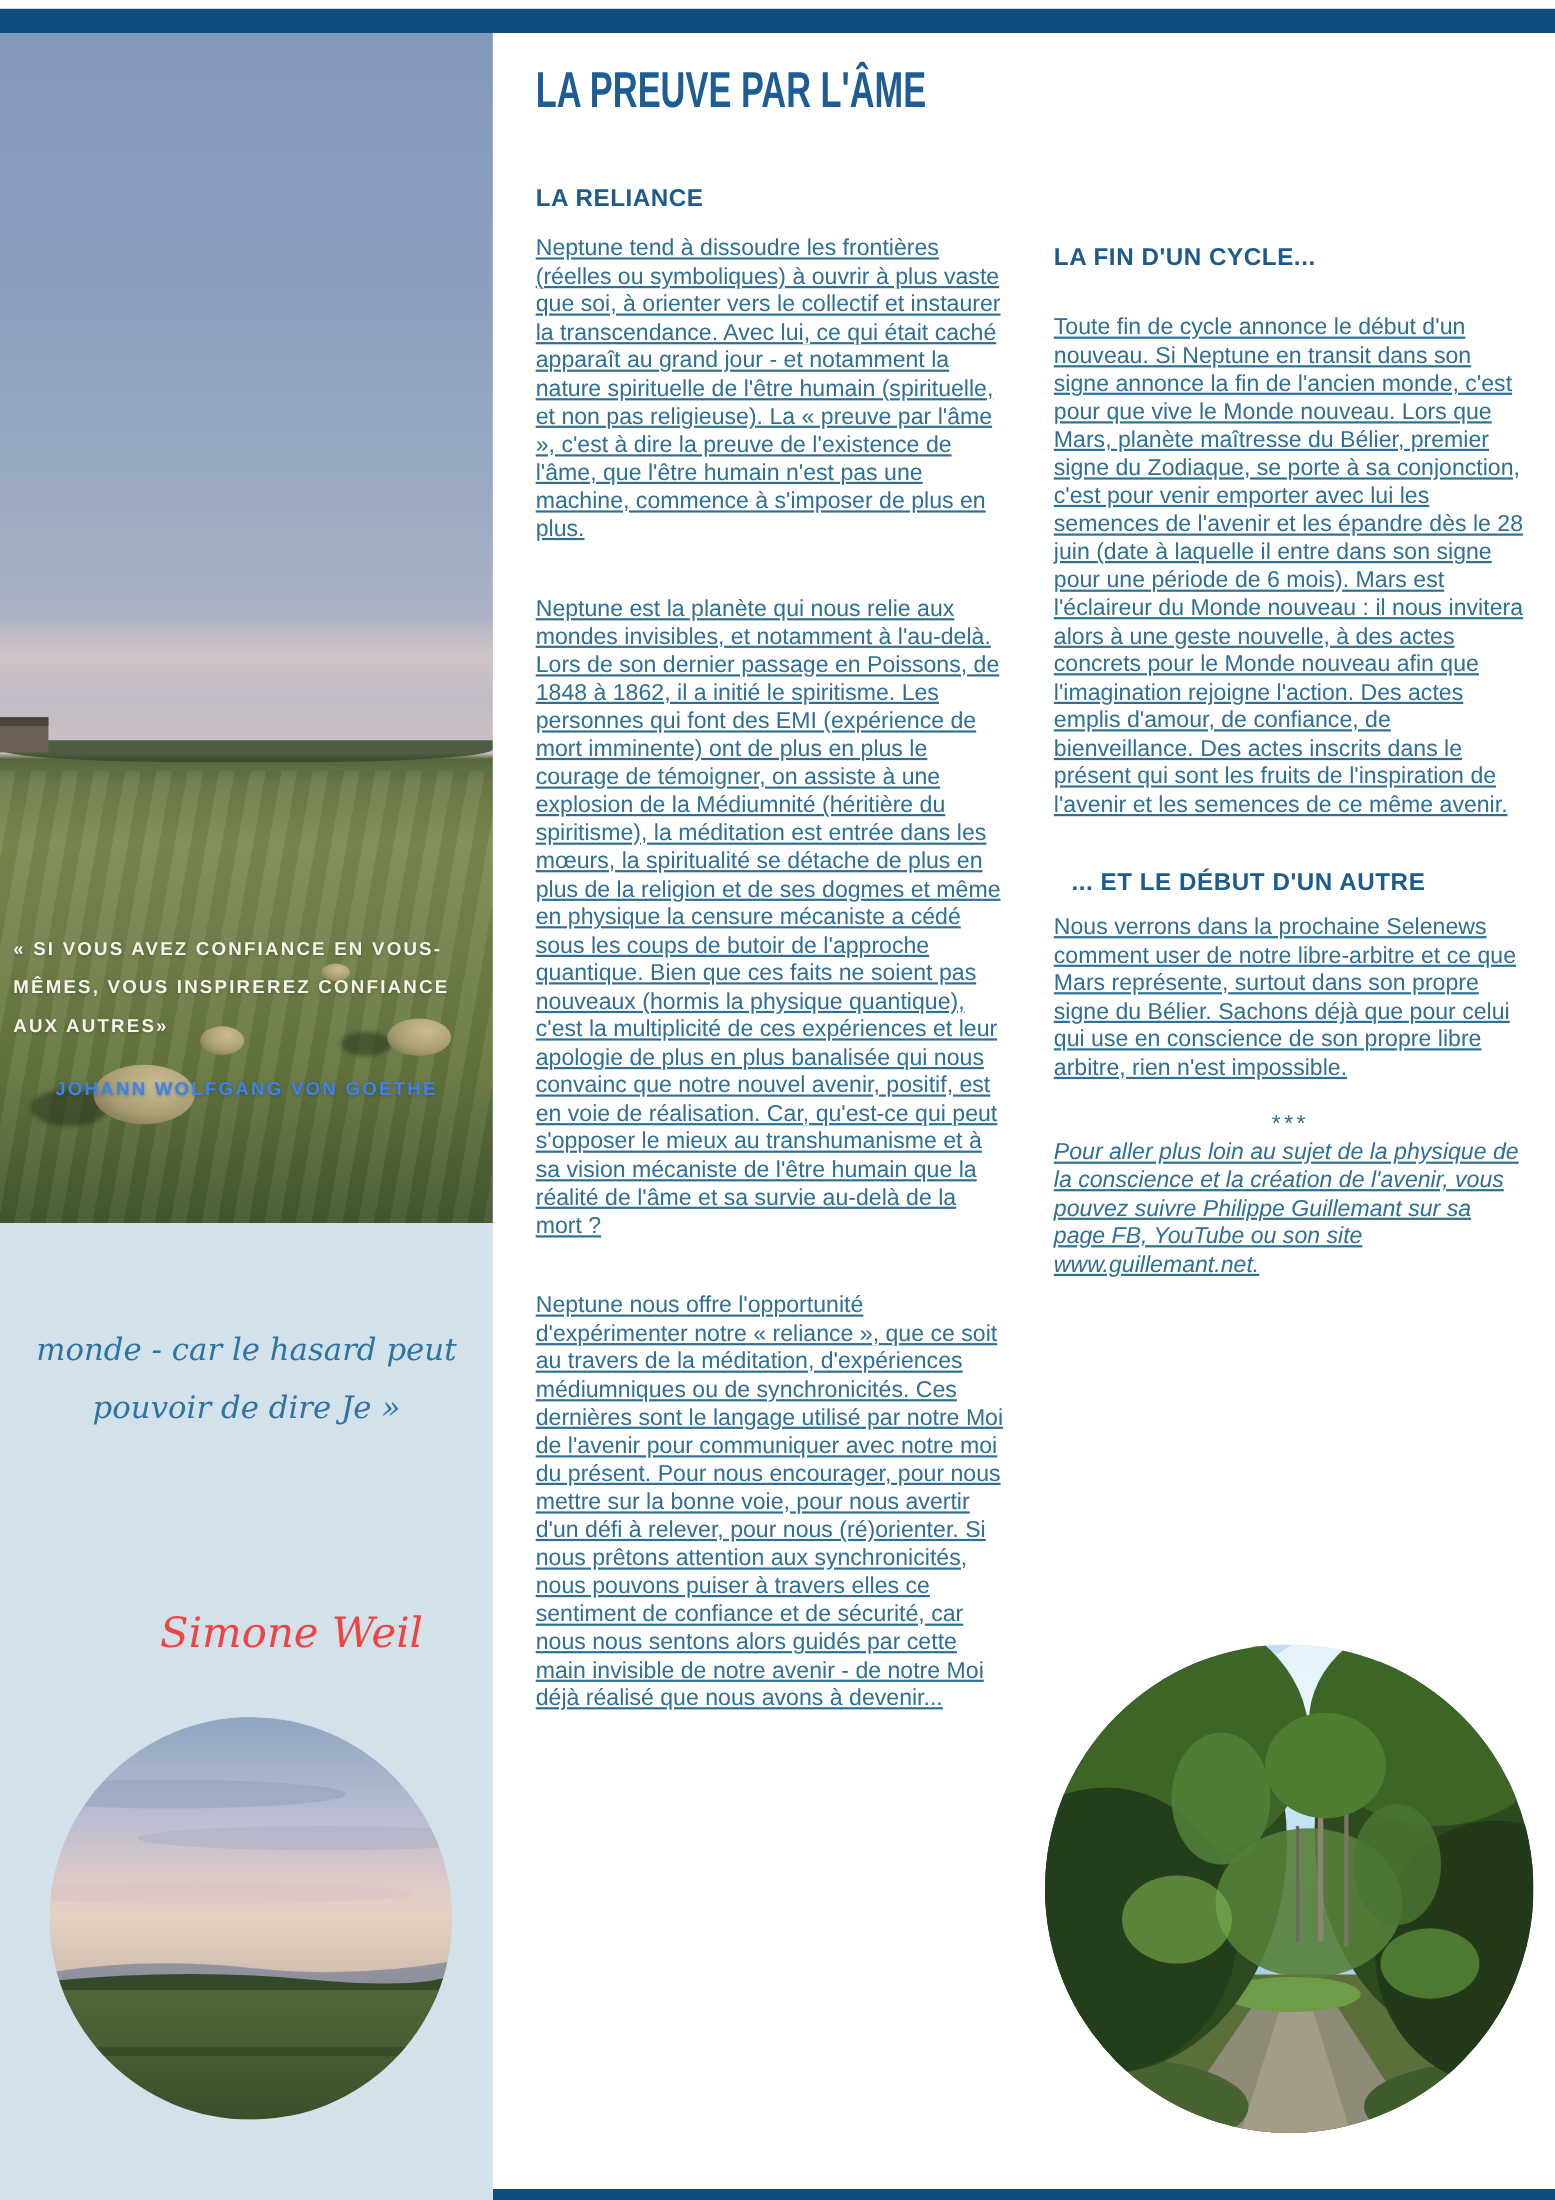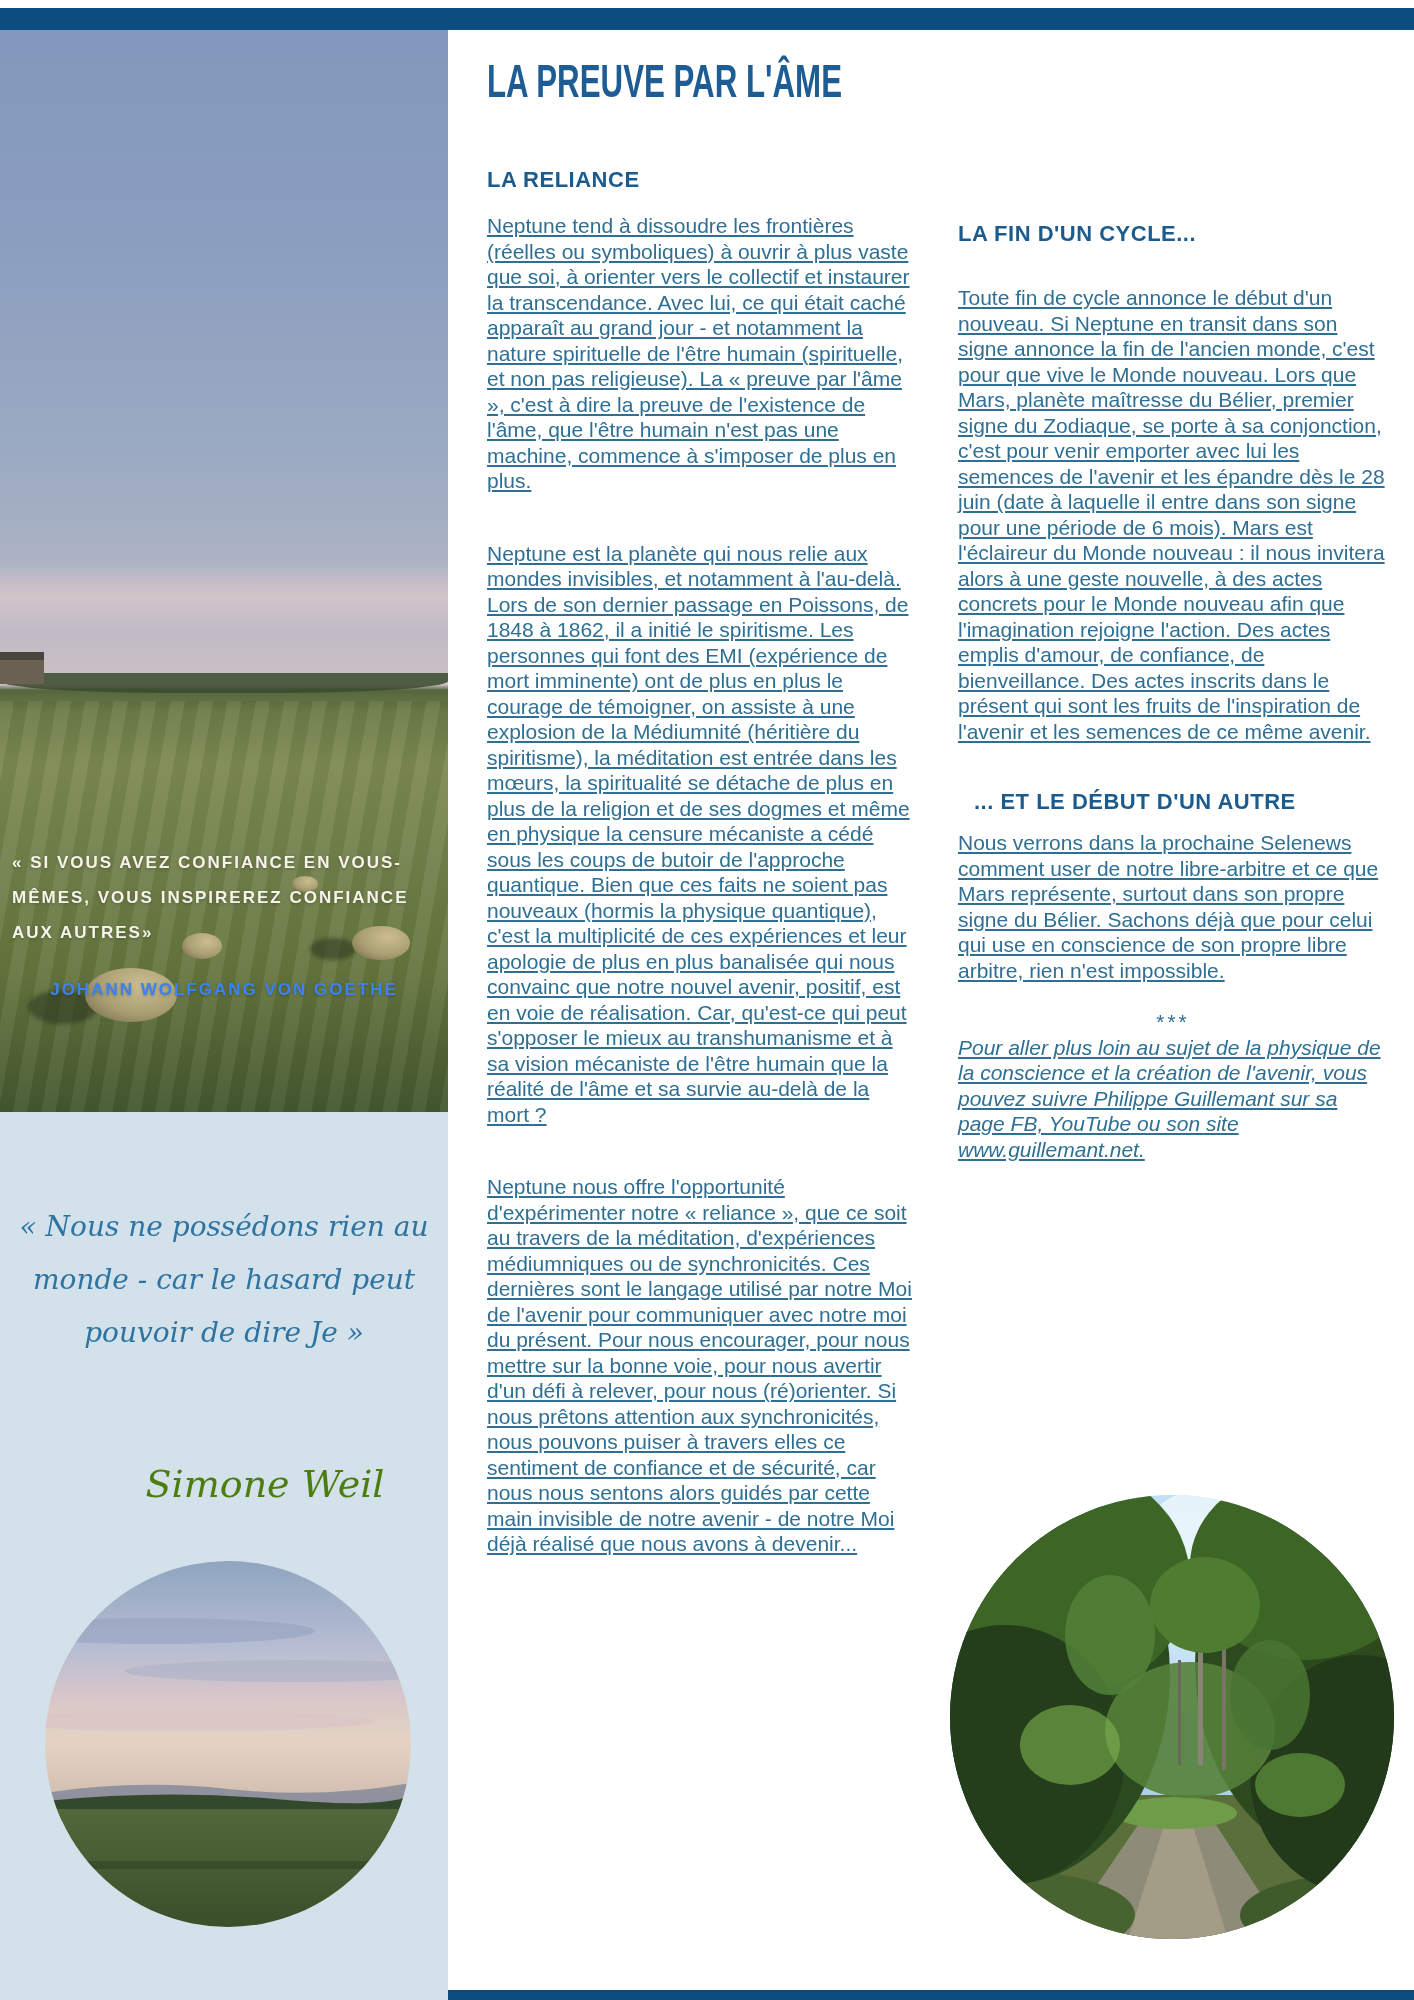--- a/index.html
+++ b/index.html
@@ -27,21 +27,21 @@
   .bale-shadow{position:absolute;border-radius:50%;background:rgba(35,45,25,.5);filter:blur(2px);}
   .photo-quote{position:absolute;left:12px;top:845px;width:424px;text-align:left;
     color:#f7f4ec;font-weight:bold;font-size:17px;letter-spacing:2px;line-height:35px;
     text-shadow:0 1px 3px rgba(30,40,20,.35);}
   .photo-author{position:absolute;left:12px;top:980px;width:424px;text-align:center;
     color:#3b82f6;font-weight:bold;font-size:17px;letter-spacing:2px;
     text-shadow:0 1px 3px rgba(30,40,20,.35);}
   .pale{position:absolute;left:0;top:1112px;width:448px;height:888px;background:#d3e1ea;}
   .script{position:absolute;left:0;top:1200px;width:448px;text-align:center;color:#2e74a2;
     font-family:"DejaVu Serif",serif;font-style:italic;font-size:28px;line-height:53px;}
-  .script-author{position:absolute;left:0;top:1462px;width:530px;text-align:center;color:#4d7c0f;
+  .script-author{position:absolute;left:0;top:1462px;width:530px;text-align:center;color:#ef4444;
     font-family:"DejaVu Serif",serif;font-style:italic;font-size:38px;}
   .circle-photo{position:absolute;border-radius:50%;overflow:hidden;}
 
   
   .title{position:absolute;left:487px;top:56px;margin:0;color:#1e5c94;font-size:46px;
     font-weight:bold;line-height:50px;white-space:nowrap;
     transform:scaleX(.68);transform-origin:left top;}
   .col{position:absolute;top:0;width:430px;color:#2e6f93;font-size:21px;line-height:25.5px;}
   .col-left{left:487px;}
   .col-right{left:958px;}
@@ -79,21 +79,20 @@
       <div class="bale" style="left:182px;top:903px;width:40px;height:26px;"></div>
       <div class="bale" style="left:292px;top:846px;width:26px;height:16px;"></div>
     </div>
 
     <div class="photo-quote">« SI VOUS AVEZ CONFIANCE EN VOUS-MÊMES, VOUS INSPIREREZ CONFIANCE AUX AUTRES»</div>
     <div class="photo-author">JOHANN WOLFGANG VON GOETHE</div>
 
     <div class="pale"></div>
 
     <div class="script">
-      <div>« Nous ne possédons rien au</div>
       <div>monde - car le hasard peut</div>
       <div>pouvoir de dire Je »</div>
     </div>
     <div class="script-author">Simone Weil</div>
 
     <div class="circle-photo" style="left:45px;top:1561px;width:366px;height:366px;">
       <svg width="366" height="366" viewBox="0 0 366 366">
         <defs>
           <linearGradient id="lsky" x1="0" y1="0" x2="0" y2="1">
             <stop offset="0" stop-color="#8fa5c0"></stop>

